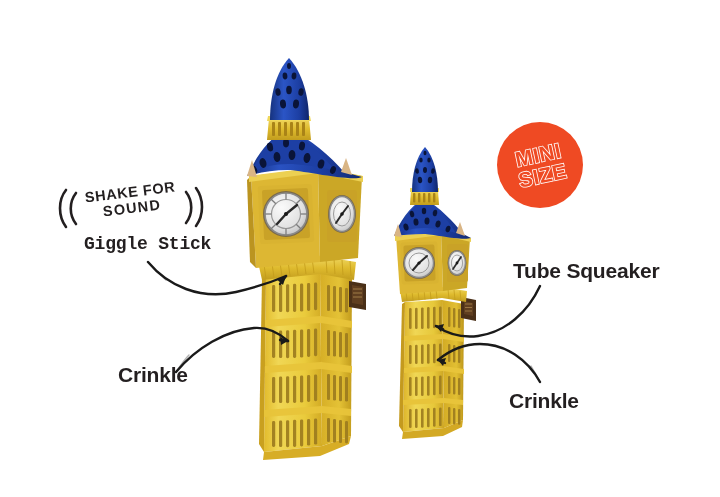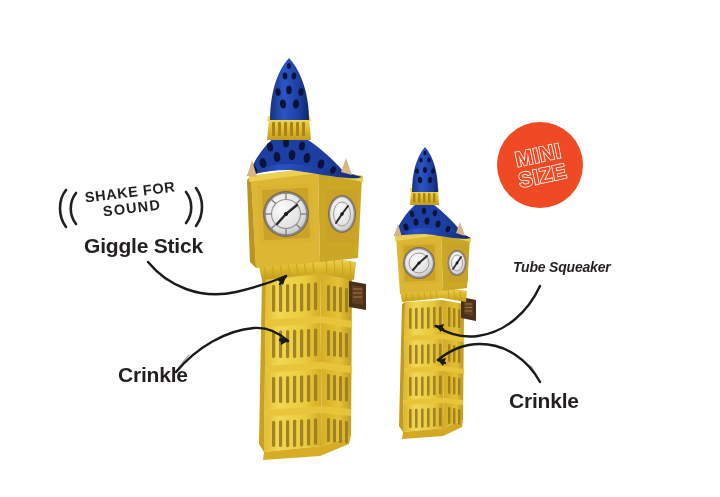--- a/index.html
+++ b/index.html
@@ -23,32 +23,32 @@
     position: absolute;
     color: #231f20;
     font-family: "Liberation Sans", sans-serif;
     font-weight: bold;
     white-space: nowrap;
     letter-spacing: -0.2px;
   }
   #label-giggle-stick {
     left: 84px;
     top: 234px;
-    font-size: 21px;
+    font-size: 18px;
+    font-family: Liberation Mono, monospace;
   }
   #label-crinkle-left {
     left: 118px;
     top: 363px;
     font-size: 21px;
   }
   #label-tube-squeaker {
     left: 513px;
     top: 259px;
-    font-size: 14px;
-    font-style: italic;
+    font-size: 21px;
   }
   #label-crinkle-right {
     left: 509px;
     top: 389px;
     font-size: 21px;
   }
 
   
   #shake-for-sound {
     position: absolute;

